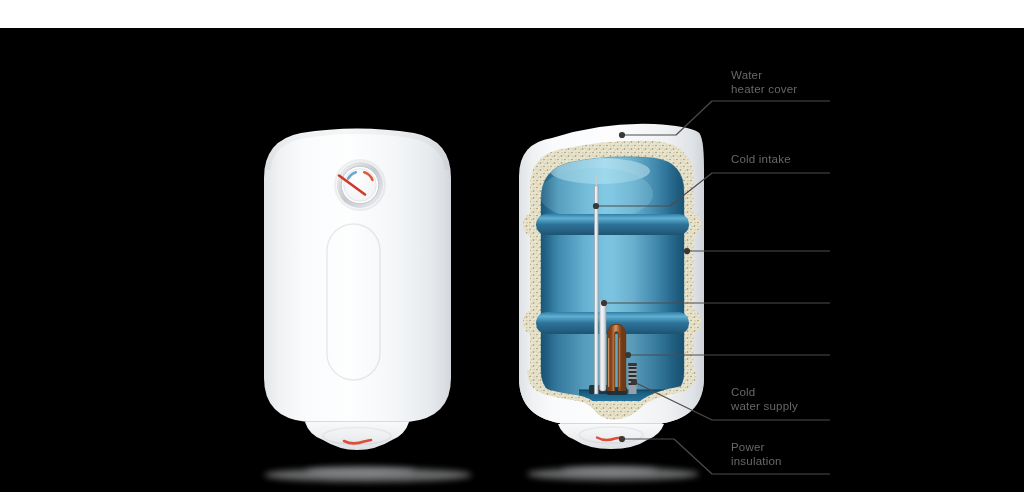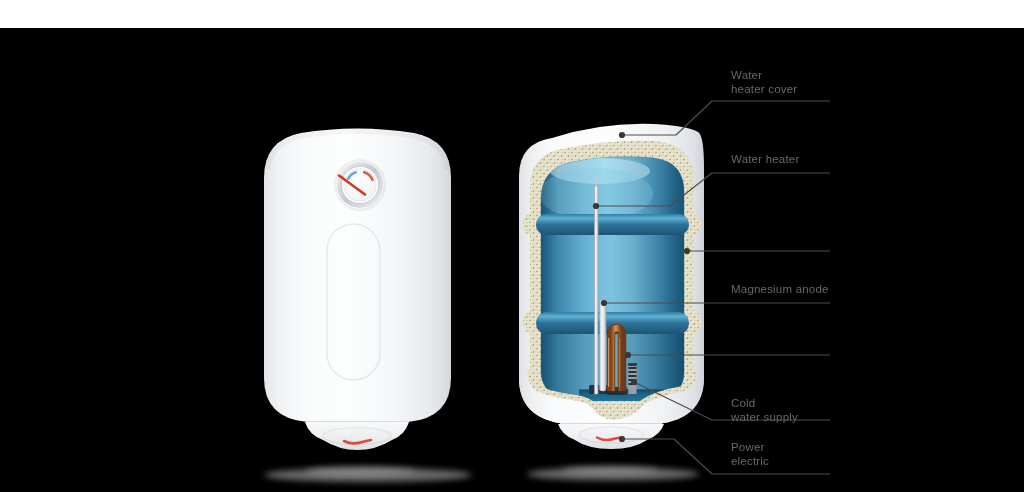--- a/index.html
+++ b/index.html
@@ -230,20 +230,19 @@
     </g>
     <g>
       <path d="M622,411 H674 L712,446 H830"></path>
           <circle cx="622" cy="411" r="3.1" fill="#383838" stroke="none"></circle>
     </g>
   </g>
 </svg>
 
 <div class="label" style="top:40px">Water
 heater cover</div>
-<div class="label" style="top:124px">Water heater</div>
-<div class="label" style="top:254px">Magnesium anode</div>
-<div class="label" style="top:368px">Cold
+<div class="label" style="top:124px">Cold intake</div>
+<div class="label" style="top:357px">Cold
 water supply</div>
 <div class="label" style="top:412px">Power
-electric</div>
+insulation</div>
 
 </div>
 
 </body></html>

